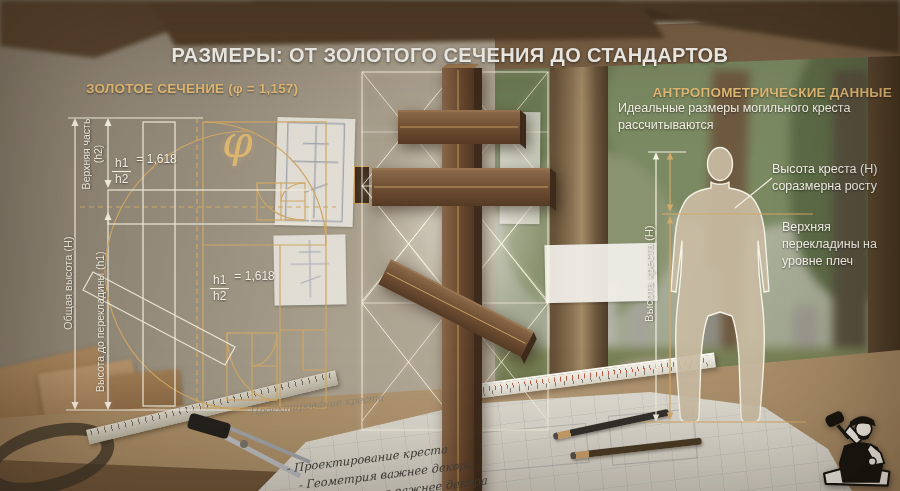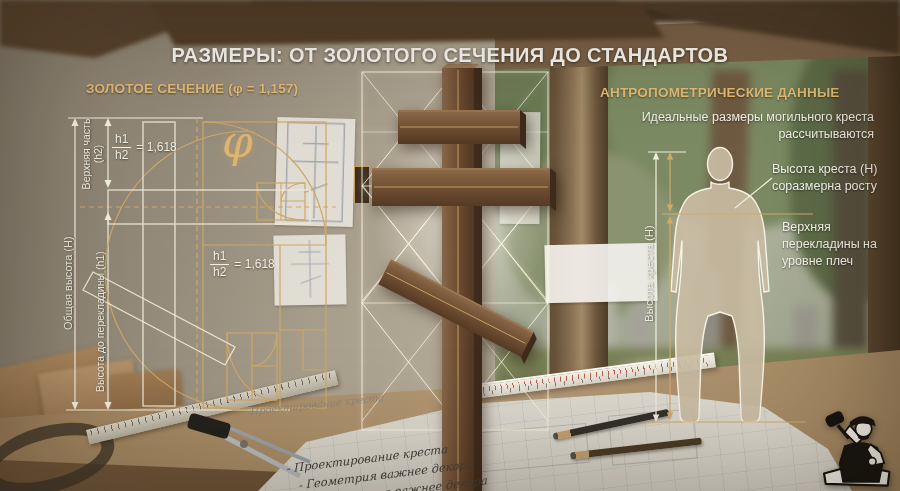--- a/index.html
+++ b/index.html
@@ -102,34 +102,34 @@
   .gs-svg { left:58px; top:108px; }
   .an-svg { left:628px; top:126px; }
   .logo-svg { left:812px; top:402px; filter:drop-shadow(1px 2px 3px rgba(0,0,0,.4)); }
 
   
   .txt { position:absolute; color:#f2eee0; }
   .title { left:0; right:0; top:24px; text-align:center; font-size:20px; font-weight:bold;
     letter-spacing:.4px; color:#f8f6f0; text-shadow:0 1px 3px rgba(0,0,0,.55);margin-top:20px; }
   .gs-heading { left:86px; top:81px; font-size:13.5px; font-weight:bold; color:#e2ba74;
     letter-spacing:.2px; text-shadow:0 1px 2px rgba(0,0,0,.45); }
-  .an-heading { left:600px; top:85px; width:292px; text-align:left; font-size:13.5px; font-weight:bold;
+  .an-heading { left:600px; top:85px; width:292px; text-align:right; font-size:13.5px; font-weight:bold;
     color:#e2ba74; letter-spacing:.2px; text-shadow:0 1px 2px rgba(0,0,0,.45); }
-  .an-subtitle { left:618px; top:109px; width:256px; text-align:right; font-size:12.5px;
+  .an-subtitle { left:618px; top:100px; width:256px; text-align:left; font-size:12.5px;
     line-height:1.32; color:#f4f0e5; text-shadow:0 1px 2px rgba(0,0,0,.5); }
   .vlabel { position:absolute; transform:rotate(-90deg); transform-origin:0 0; white-space:nowrap;
     font-size:10.5px; color:#f0ebdc; text-shadow:0 1px 2px rgba(0,0,0,.5); }
   .vl-total { left:62px; top:330px; font-size:11px; }
   .vl-h2 { left:80px; top:192px; white-space:normal; width:76px; text-align:center; line-height:1.15; }
   .vl-h1 { left:94px; top:392px; }
   .vl-right { left:643px; top:322px; font-size:11.5px; }
   .fraction { position:absolute; display:flex; align-items:center; gap:5px; color:#f3efe2; font-size:12px;
     text-shadow:0 1px 2px rgba(0,0,0,.5); }
   .frac-col { display:flex; flex-direction:column; align-items:center; line-height:1.05; }
-  .frac-num { padding:0 3px 1px; border-bottom:1.3px solid #f3efe2; }
+  .frac-num { padding:0 3px 1px; border-bottom:1.3px solid #f3efe2;margin-top:24px; }
   .frac-den { padding-top:1px; }
   .fr1 { left:112px; top:133px; }
   .fr2 { left:210px; top:250px; }
   .phi { left:222px; top:116px; font-family:"DejaVu Serif", serif; font-style:italic; font-size:44px;
     color:#dcb571; text-shadow:0 0 7px rgba(220,180,110,.4); }
   .lbl-height { left:772px; top:161px; width:134px; font-size:12.5px; line-height:1.35; color:#f5f2e8;
     text-shadow:0 1px 2px rgba(0,0,0,.55); }
   .lbl-level { left:782px; top:219px; width:118px; font-size:12.5px; line-height:1.35; color:#f5f2e8;
     text-shadow:0 1px 2px rgba(0,0,0,.55); }
   .notes { left:286px; top:443px; width:290px; transform:rotate(-7deg) skewX(-6deg);

